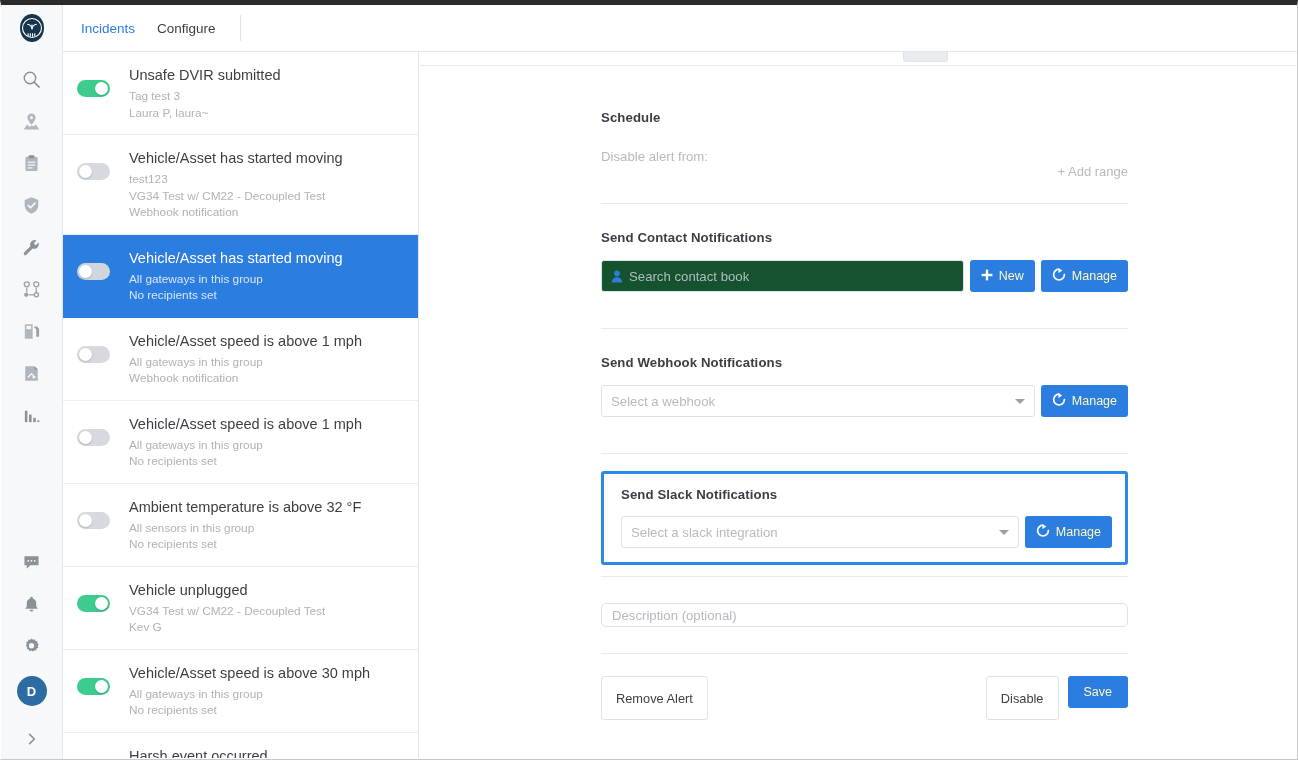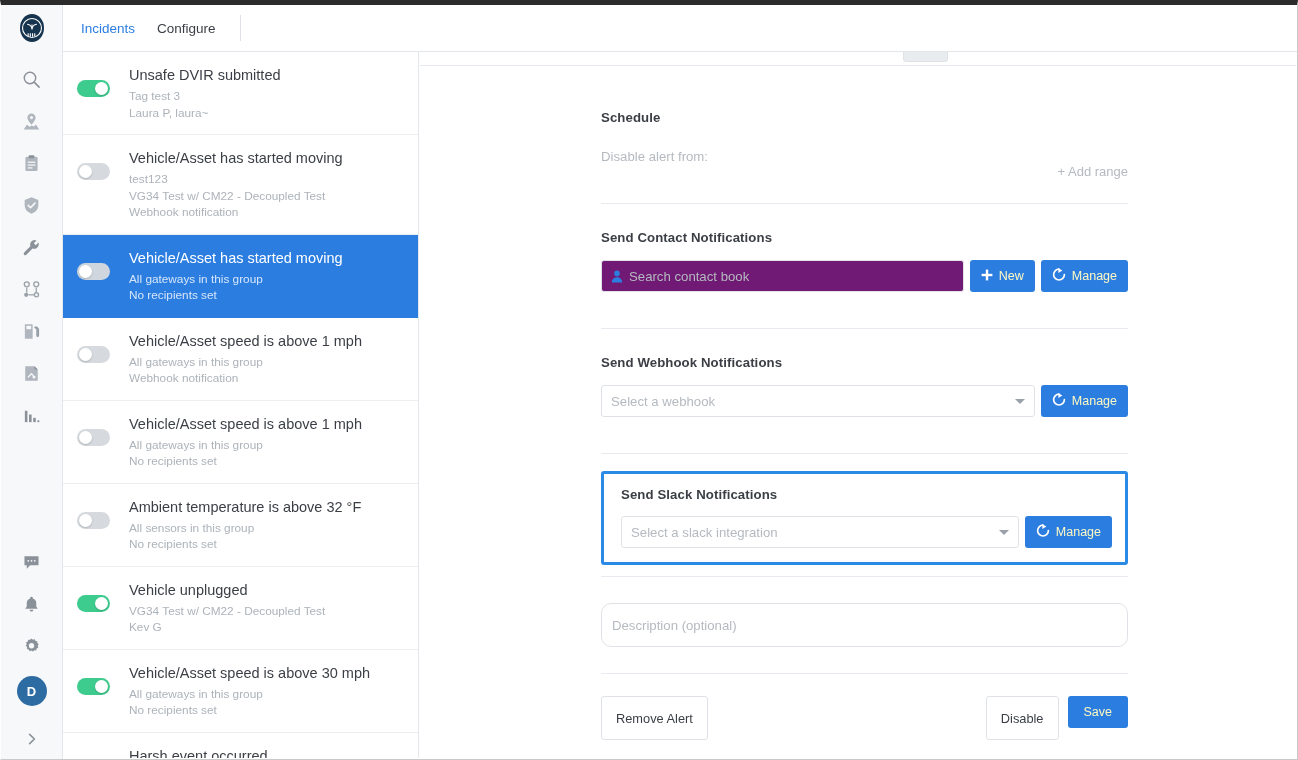--- a/index.html
+++ b/index.html
@@ -196,21 +196,21 @@
     color: #b5bac0;
     cursor: pointer;
   }
 
   .field-row { display: flex; align-items: stretch; }
   .text-input {
     flex: 1 1 auto;
     height: 32px;
     border: 1px solid #dfe3e7;
     border-radius: 3px;
-    background: #701a75;
+    background: #14532d;
     display: flex; align-items: center;
     padding: 0 9px;
     font-size: 13.2px;
     color: #b5bac0;
     cursor: text;
     min-width: 0;
   }
   .text-input .ph { color: #b5bac0; white-space: nowrap; overflow: hidden; }
   .person-icon { margin-right: 6px; display: flex; align-items: center; }
   .select-input {
@@ -262,23 +262,23 @@
     white-space: nowrap;
   }
   .slack-box {
     border: 3px solid #2b8ae6;
     border-radius: 3px;
     margin: 16px 168px 0 181px;
     padding: 13px 13px 14px 17px;
   }
   .slack-box .sec-title { margin-bottom: 14px; }
   .desc-input {
-    height: 44px;
+    height: 24px;
     border: 1px solid #dfe3e7;
-    border-radius: 10px;
+    border-radius: 5px;
     display: flex; align-items: center;
     padding: 0 10px;
     font-size: 13.2px;
     color: #b5bac0;
     cursor: text;
   }
   .footer-row {
     display: flex; align-items: center; justify-content: space-between;
   }
   .footer-right { display: flex; gap: 9px; }

